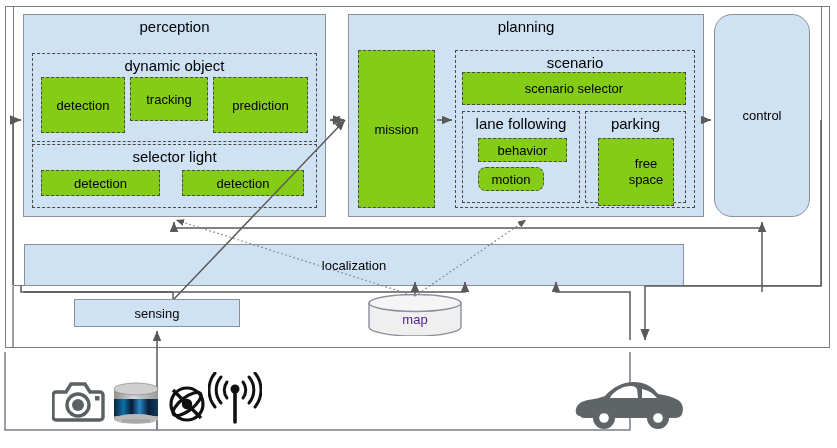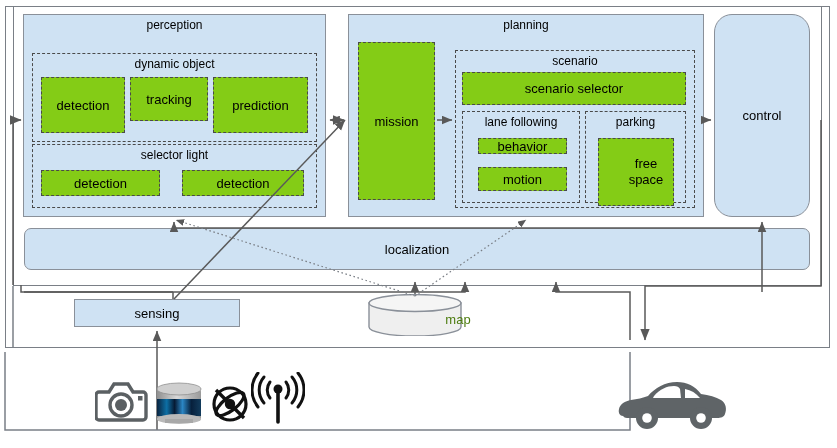--- a/index.html
+++ b/index.html
@@ -6,24 +6,24 @@
   body{font-family:"Liberation Sans","DejaVu Sans",sans-serif;}
   #stage{position:relative;width:837px;height:448px;background:#ffffff;overflow:hidden;}
   .box{position:absolute;box-sizing:border-box;display:flex;align-items:center;justify-content:center;text-align:center;color:#000;}
   
   .mod{background:#cfe2f3;border:1.6px solid #8a9099;}
   
   .dash{background:transparent;border:1.5px dashed #4a4a4a;}
   .dash-fill{background:#84cc16;border:1.5px dashed #4a4a4a;}
   
   .frame{background:transparent;border:1.5px solid #7a7f86;}
-  .lbl{position:absolute;display:flex;align-items:center;justify-content:center;text-align:center;color:#4d7c0f;white-space:pre-line;padding-left:43px;}
+  .lbl{position:absolute;display:flex;align-items:center;justify-content:center;text-align:center;color:#4c1d95;white-space:pre-line;}
   .t13{font-size:13px;}
   .t12{font-size:12.5px;}
-  .grpttl{position:absolute;width:100%;top:3px;left:0;text-align:center;font-size:12px;color:#000;}
+  .grpttl{position:absolute;width:100%;top:3px;left:0;text-align:center;font-size:15px;color:#000;}
   svg.ov{position:absolute;left:0;top:0;width:837px;height:448px;overflow:visible;pointer-events:none;}
   .cyl{position:absolute;}
 </style>
 </head>
 <body>
 
 <div id="stage">
 
   <div class="box frame" style="left:5px;top:6px;width:825px;height:342px;"></div>
   <div class="box frame" style="left:13px;top:6px;width:809px;height:280px;"></div>
@@ -42,42 +42,42 @@
   <div class="box dash" style="left:32px;top:144px;width:285px;height:64px;">
     <div class="grpttl t12">selector light</div>
   </div>
   <div class="box dash-fill t13" style="left:41px;top:170px;width:119px;height:26px;">detection</div>
   <div class="box dash-fill t13" style="left:182px;top:170px;width:122px;height:26px;">detection</div>
 
   <div class="box mod" style="left:348px;top:14px;width:356px;height:203px;">
     <div class="grpttl t13">planning</div>
   </div>
 
-  <div class="box dash-fill t13" style="left:358px;top:42px;width:77px;height:158px;">mission</div>
+  <div class="box dash-fill t13" style="left:358px;top:50px;width:77px;height:158px;">mission</div>
 
   <div class="box dash" style="left:455px;top:50px;width:240px;height:158px;">
     <div class="grpttl t12">scenario</div>
   </div>
   <div class="box dash-fill t13" style="left:462px;top:72px;width:224px;height:33px;">scenario selector</div>
 
   <div class="box dash" style="left:462px;top:111px;width:118px;height:92px;">
     <div class="grpttl t12">lane following</div>
   </div>
-  <div class="box dash-fill t13" style="left:478px;top:138px;width:89px;height:16px;">behavior</div>
-  <div class="box dash-fill t13" style="left:478px;top:167px;width:89px;height:24px;">motion</div>
+  <div class="box dash-fill t13" style="left:478px;top:138px;width:89px;height:24px;">behavior</div>
+  <div class="box dash-fill t13" style="left:478px;top:167px;width:66px;height:24px;border-radius:8px;">motion</div>
 
   <div class="box dash" style="left:585px;top:111px;width:101px;height:92px;">
     <div class="grpttl t12">parking</div>
   </div>
   <div class="box dash-fill t13" style="left:598px;top:138px;width:76px;height:68px;line-height:1.25;white-space:pre-line;padding-left:20px;">free
 space</div>
 
   <div class="box mod t13" style="left:714px;top:14px;width:96px;height:203px;border-radius:18px;">control</div>
 
-  <div class="box mod t13" style="left:24px;top:228px;width:786px;height:42px;border-radius:7px;">localization</div>
+  <div class="box mod t13" style="left:24px;top:244px;width:660px;height:42px;">localization</div>
 
   <div class="box mod t13" style="left:74px;top:299px;width:166px;height:28px;">sensing</div>
 
   <div class="cyl" style="left:368px;top:294px;width:94px;height:42px;">
     <svg width="94" height="42" viewBox="0 0 94 42">
       <path d="M1,9 L1,33 A46,9 0 0,0 93,33 L93,9 Z" fill="#efefef" stroke="#8a9099" stroke-width="1.4"></path>
       <ellipse cx="47" cy="9" rx="46" ry="8.5" fill="#f5f5f5" stroke="#8a9099" stroke-width="1.4"></ellipse>
     </svg>
     <div class="lbl t13" style="left:0;top:13px;width:94px;height:24px;">map</div>
   </div>

